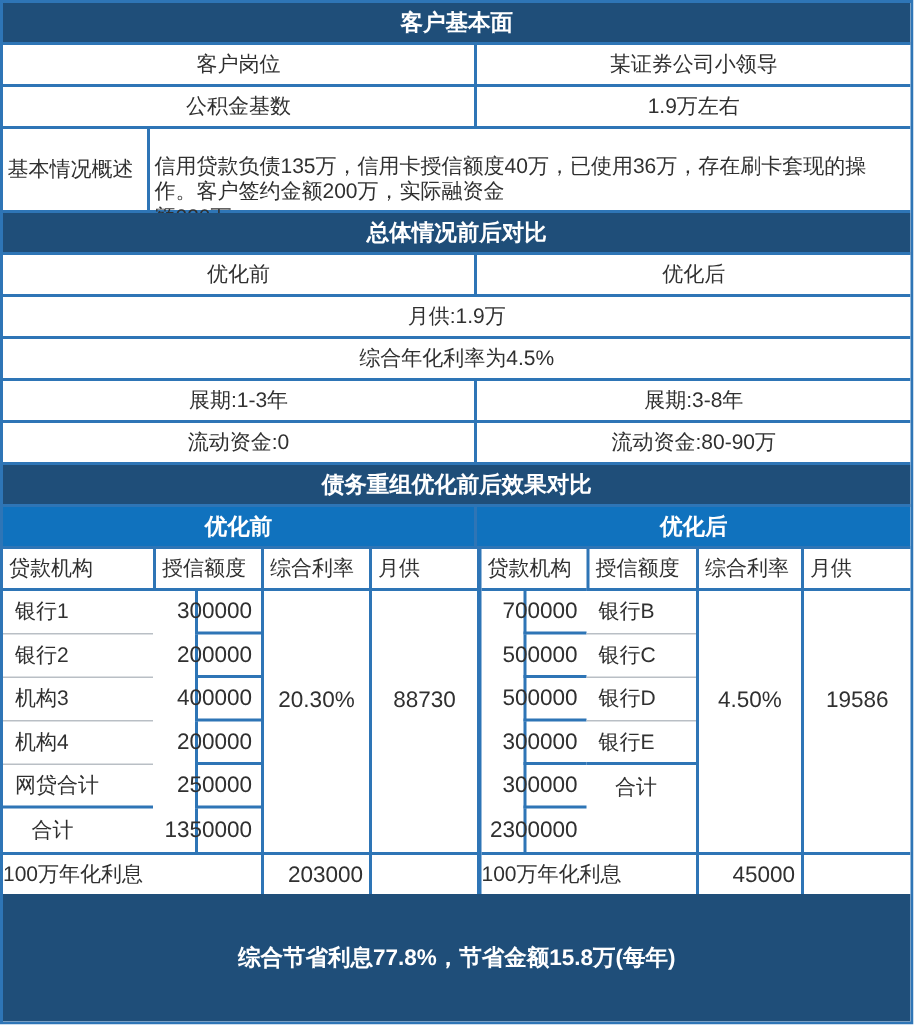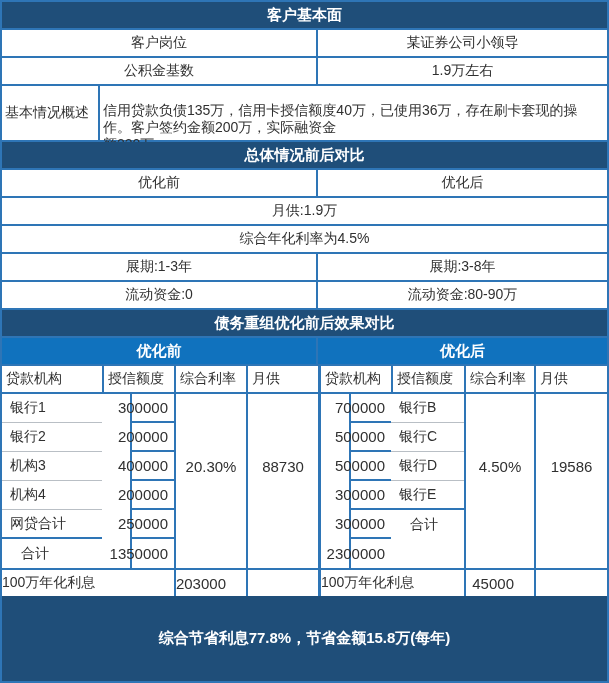--- a/index.html
+++ b/index.html
@@ -46,21 +46,21 @@
   .mini .c2{display:flex;align-items:center;justify-content:flex-end;padding-right:6px;
     border-left:2px solid var(--border_blue);border-bottom:2px solid var(--border_blue);font-size:15px;margin-left:28px;}
   .mini .c2.nob{border-bottom:none;}
   .mini .merged{border-left:2px solid var(--border_blue);display:flex;align-items:center;
     justify-content:center;padding-bottom:29px;font-size:15px;}
   .mini .m3{grid-column:3;grid-row:2/8;text-align:right;}
   .mini .m4{grid-column:4;grid-row:2/8;}
   .mini .int-label{grid-column:1/3;grid-row:8;display:flex;align-items:center;padding-left:0;
     border-top:2px solid var(--border_blue);}
   .mini .int-val{grid-column:3;grid-row:8;display:flex;align-items:center;justify-content:flex-end;
-    padding-right:20px;border-top:2px solid var(--border_blue);border-left:2px solid var(--border_blue);font-size:15px;}
+    padding-right:4px;border-top:2px solid var(--border_blue);border-left:2px solid var(--border_blue);font-size:15px;}
   .mini .int-empty{grid-column:4;grid-row:8;border-top:2px solid var(--border_blue);
     border-left:2px solid var(--border_blue);}
 
   .footer{flex:1;background:var(--header_bg);color:var(--title_text);font-weight:bold;
     font-size:15px;display:flex;align-items:center;justify-content:center;}
 </style>
 </head>
 <body>
 
 <div class="doc">

